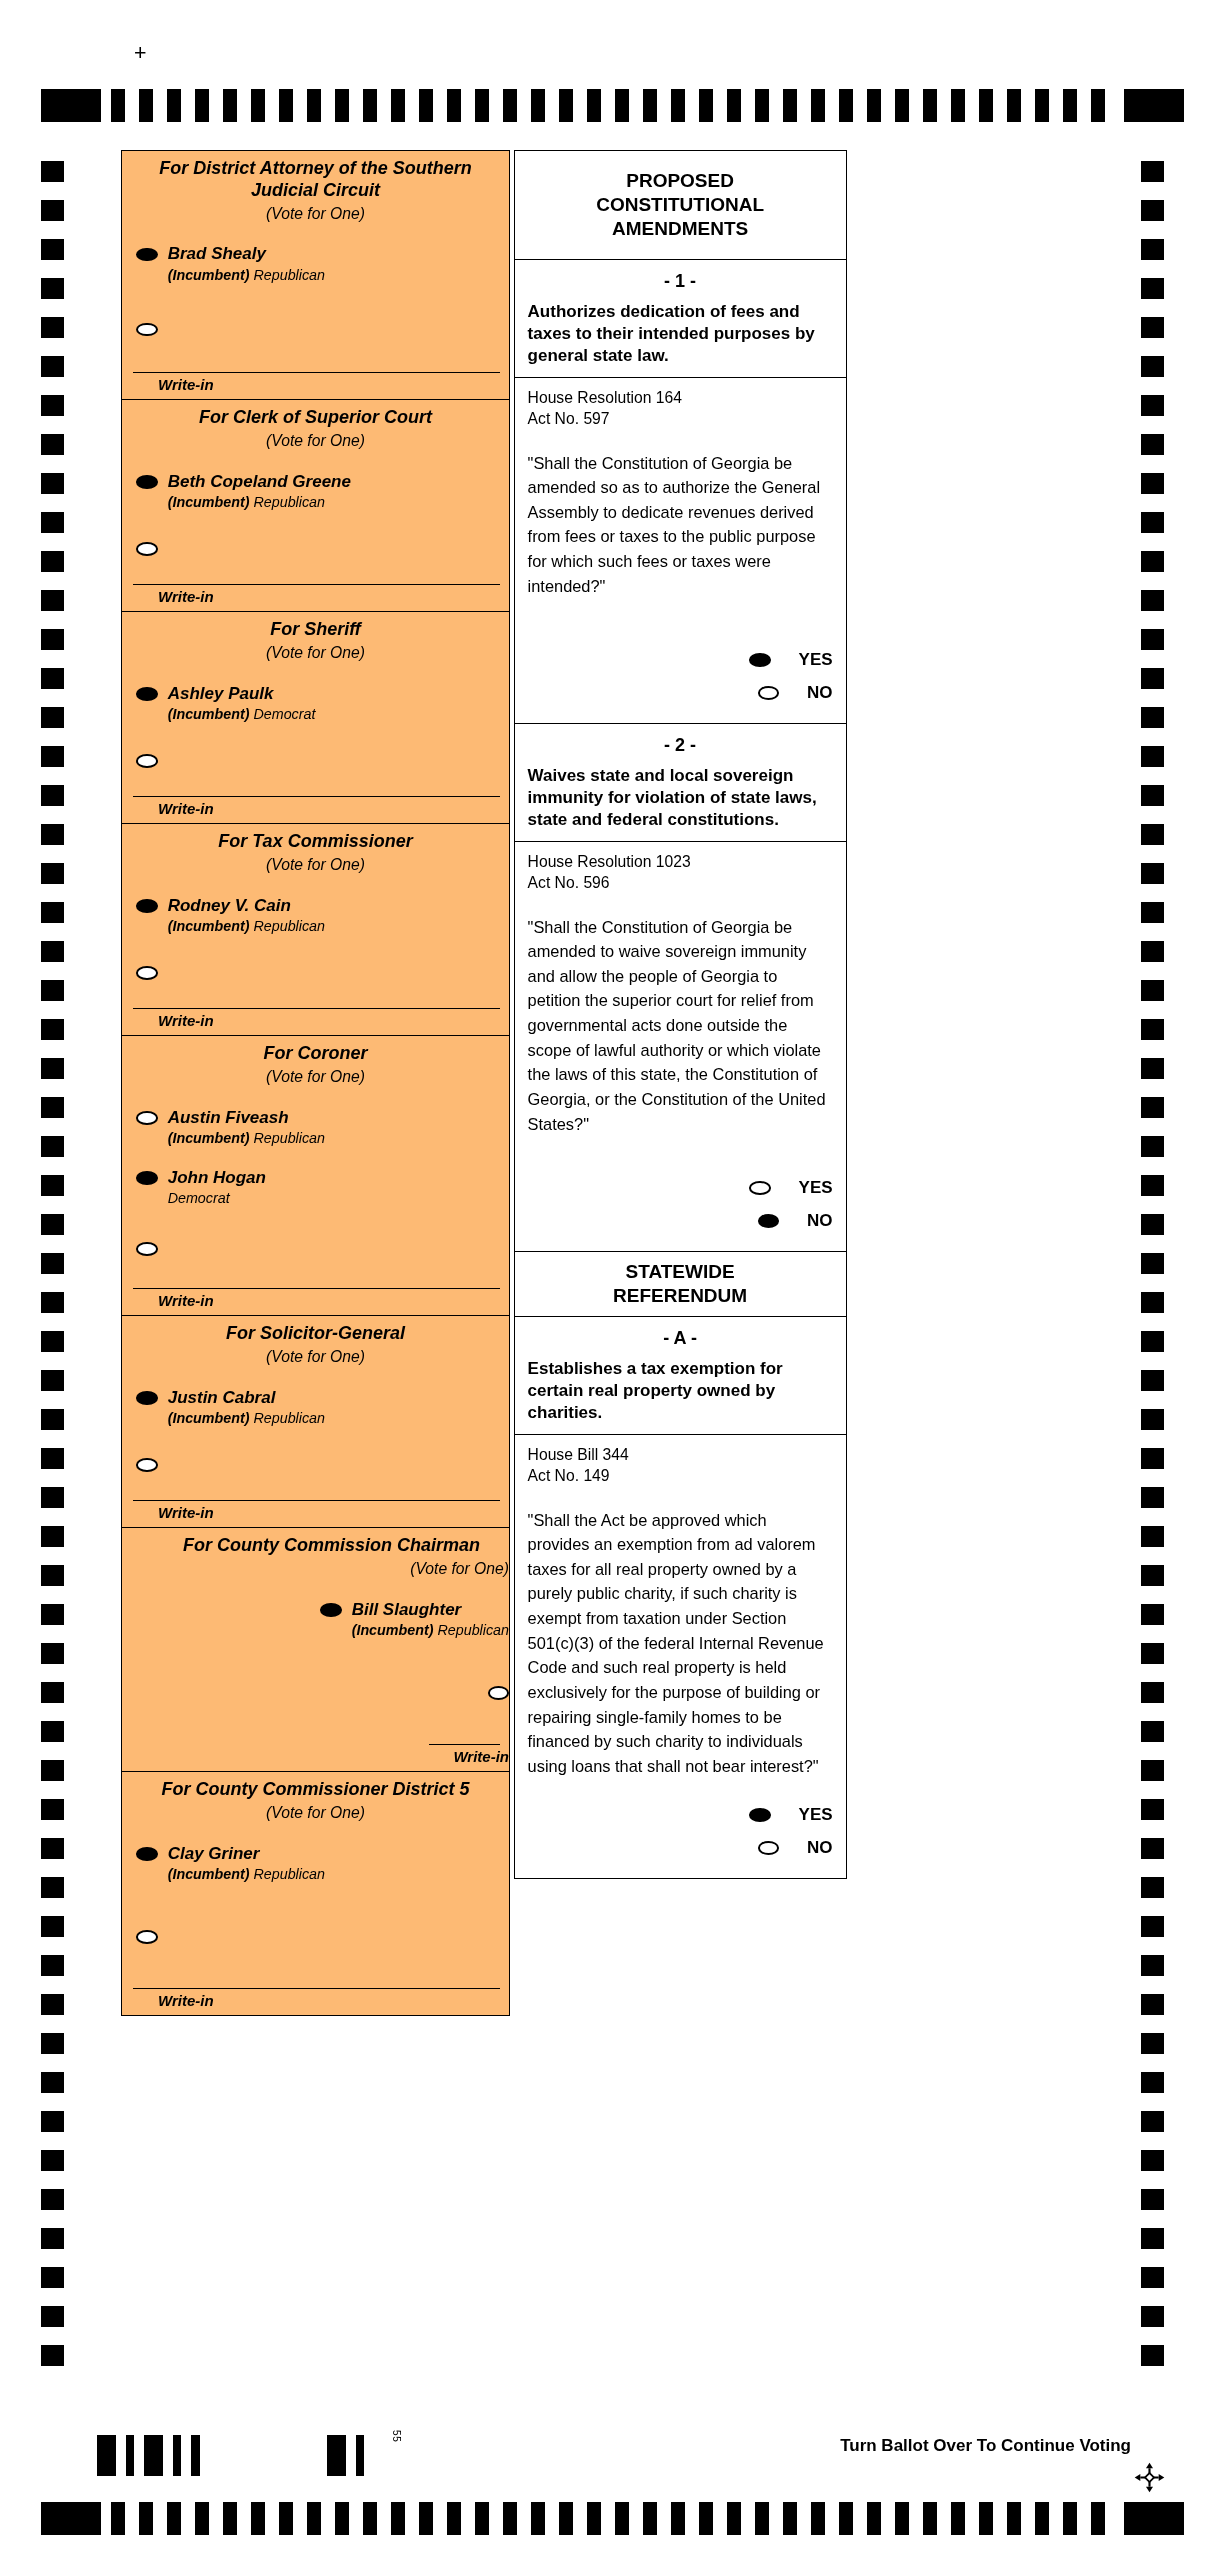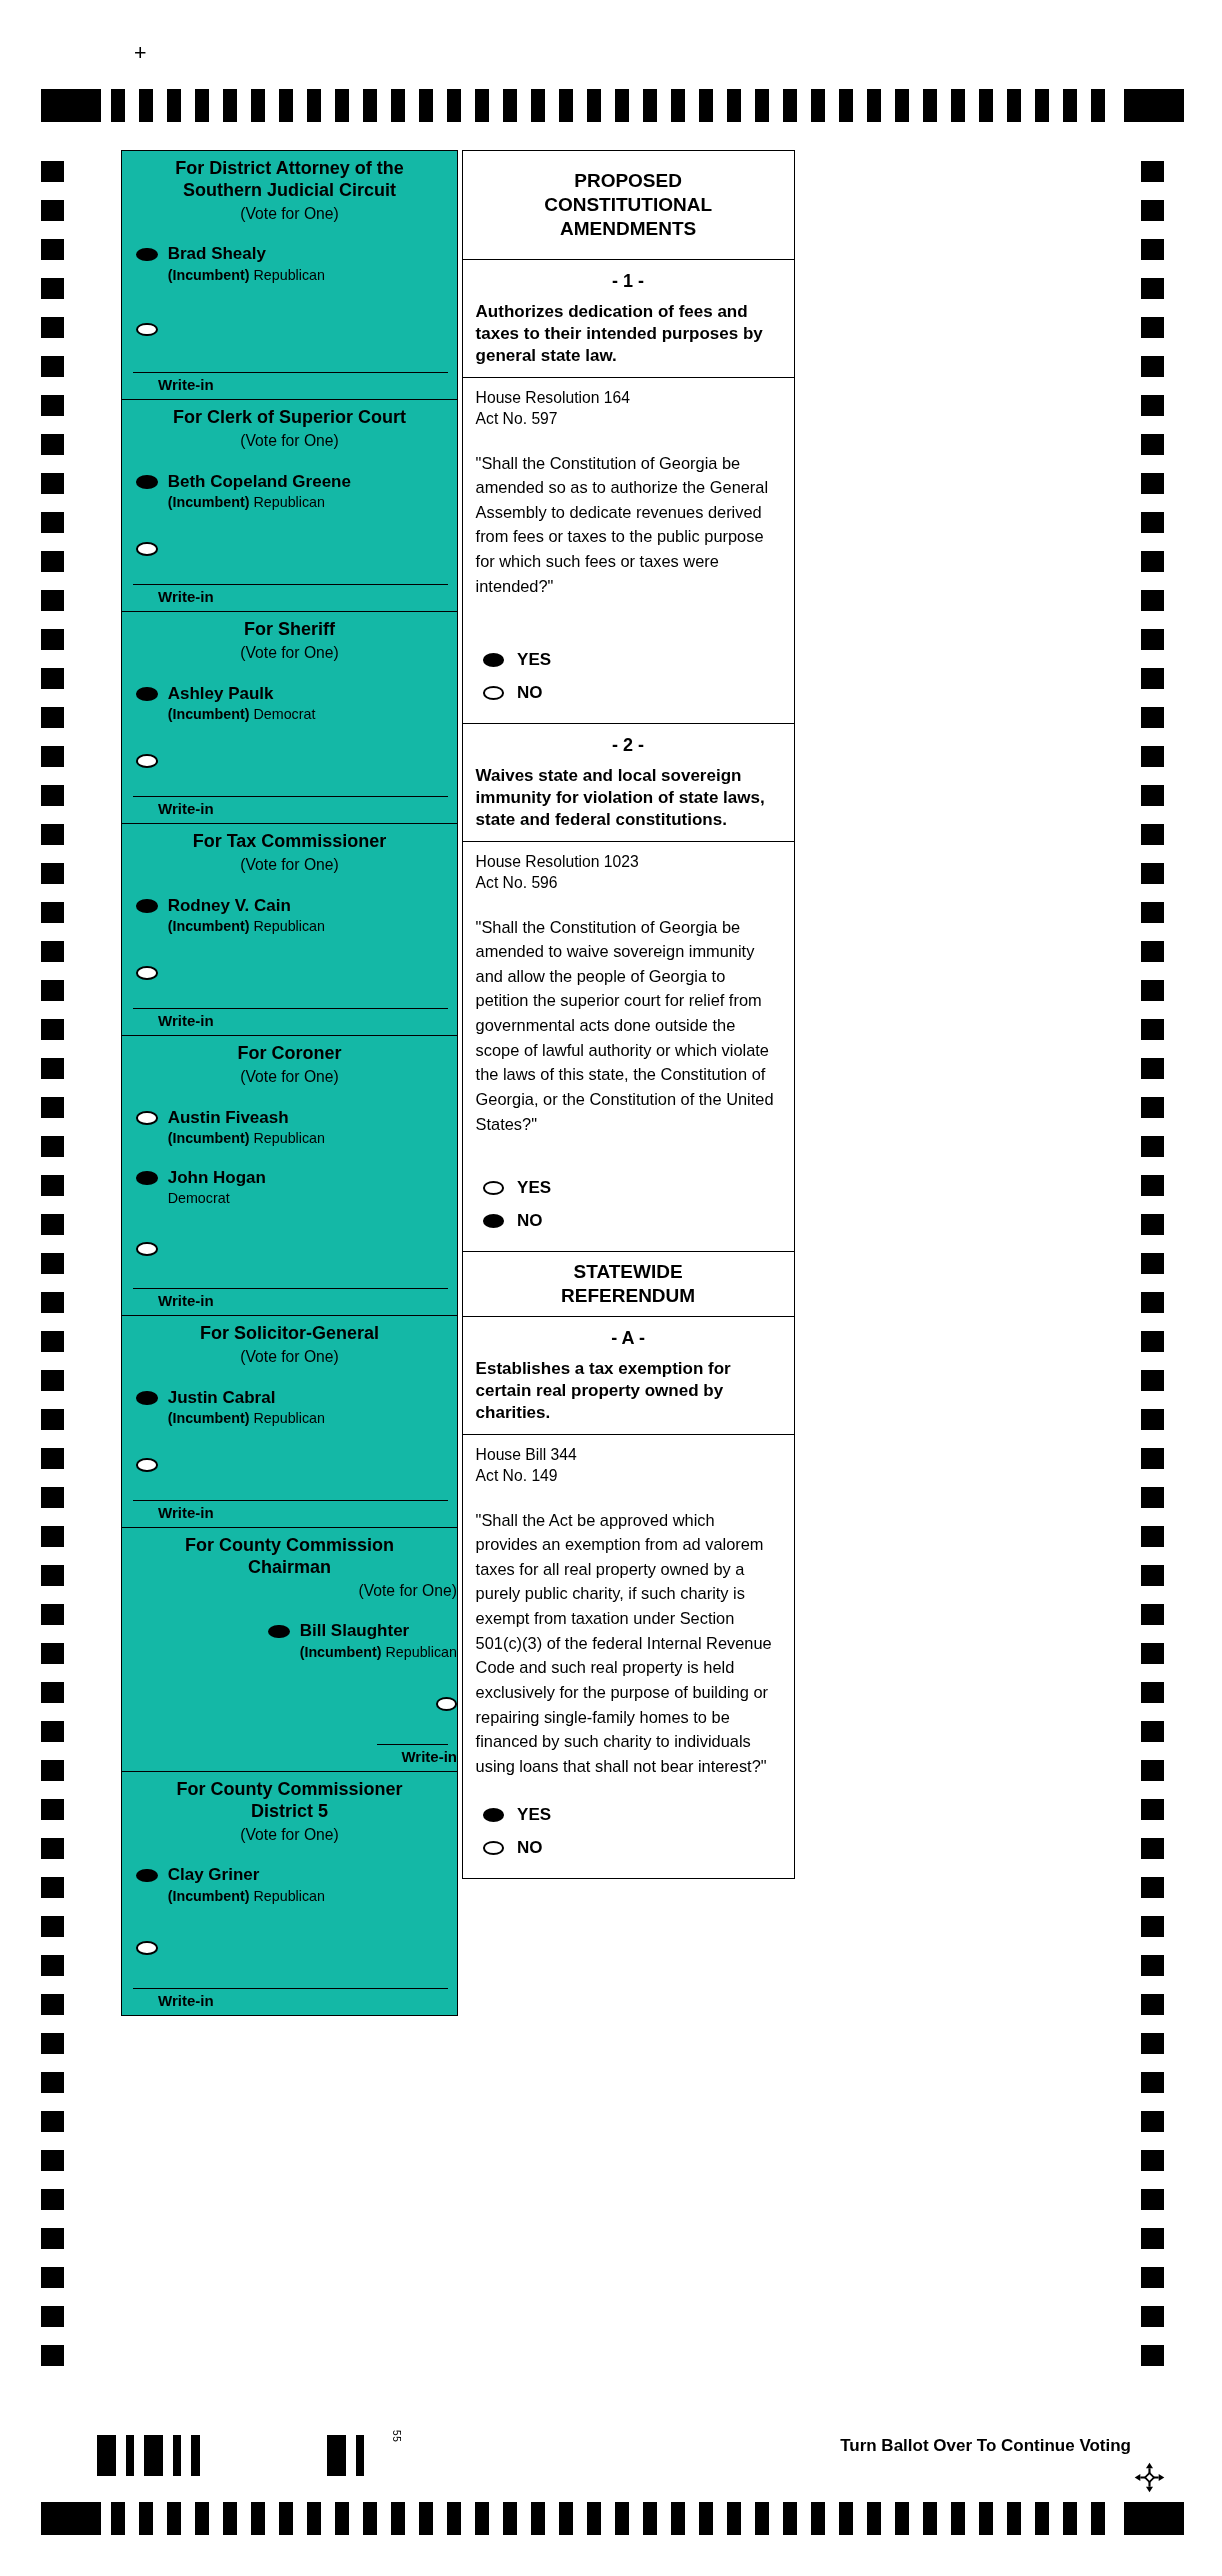--- a/index.html
+++ b/index.html
@@ -18,21 +18,21 @@
   .tblock { width: 60px; background: #000; }
   .tbars { flex: 1; margin: 0 10px; background: repeating-linear-gradient(to right, #000 0 13.6px, transparent 13.6px 28px); }
   .timing-col { position: absolute; top: 161px; width: 23px; height: 2205px;
                 background: repeating-linear-gradient(to bottom, #000 0 21.4px, transparent 21.4px 39px); }
   .timing-col.left { left: 41px; }
   .timing-col.right { left: 1141px; }
 
   
   .content { position: absolute; left: 121px; top: 150px; display: flex; align-items: flex-start; gap: 3.6px; }
 
-  .contests-col { width: 337px; border: 1.4px solid #000; border-bottom: none; background: #14b8a6; }
+  .contests-col { width: 389px; border: 1.4px solid #000; border-bottom: none; background: #fdba74; font-style: italic; }
   .contest { border-bottom: 1.4px solid #000; display: flex; flex-direction: column; overflow: hidden; }
   .contest-title { text-align: center; font-weight: bold; font-size: 18px; line-height: 1.2; margin-top: 7.1px; padding: 0 29px; }
   .vote-for { text-align: center; font-size: 15.7px; margin-top: 3.6px; }
   .option-row { display: flex; gap: 10px; margin: 21.4px 0 0 14.3px; }
   .option-row .bubble { margin-top: 3.6px; }
   .opt-name { font-weight: bold; font-size: 17px; line-height: 1.2; }
   .opt-detail { font-size: 14.3px; margin-top: 2.1px; }
   .opt-detail .inc { font-weight: bold; }
   .blank-row { margin-top: auto; }
   .write-in-block { margin-top: auto; }
@@ -46,21 +46,21 @@
   .section-header { border-bottom: 1.4px solid #000; display: flex; align-items: center; justify-content: center; }
   .section-header-text { max-width: 236px; text-align: center; font-weight: bold; font-size: 19px; line-height: 1.25; }
   .measure { display: flex; flex-direction: column; padding: 0 13px; border-bottom: 1.4px solid #000; overflow: hidden; }
   .measure:last-child { border-bottom: none; }
   .m-number { text-align: center; font-weight: bold; font-size: 18px; margin-top: 11.4px; }
   .m-summary { font-weight: bold; font-size: 17px; line-height: 1.3; margin-top: 8.6px; }
   .m-rule { border-top: 1.4px solid #000; margin: 10px -13px 0; }
   .m-ref { font-size: 15.7px; line-height: 1.35; margin-top: 8.6px; }
   .m-question { font-size: 16.4px; line-height: 1.5; margin-top: 21.4px; }
   .m-choices { margin-top: auto; padding-bottom: 20px; }
-  .choice-row { display: flex; align-items: center; gap: 13px; margin: 13px 0 0 7.1px; }
+  .choice-row { display: flex; align-items: center; gap: 28px; margin: 13px 0 0 7.1px; justify-content: flex-end; }
   .choice-label { font-weight: bold; font-size: 17px; }
 
   
   .barcode { position: absolute; left: 97px; top: 2435px; display: flex; align-items: flex-start; }
   .barcode i { display: block; height: 41px; background: #000; margin-right: 10px; }
   .barcode .bw { width: 18.6px; }
   .barcode .bn { width: 8.6px; }
   .barcode .bgap { width: 107px; background: transparent; }
   .stub-number { position: absolute; left: 391px; top: 2430px; font-size: 10px; writing-mode: vertical-rl; letter-spacing: 0.7px; }
   .turn-text { position: absolute; right: 91px; top: 2436px; font-size: 17px; font-weight: bold; white-space: nowrap; }

